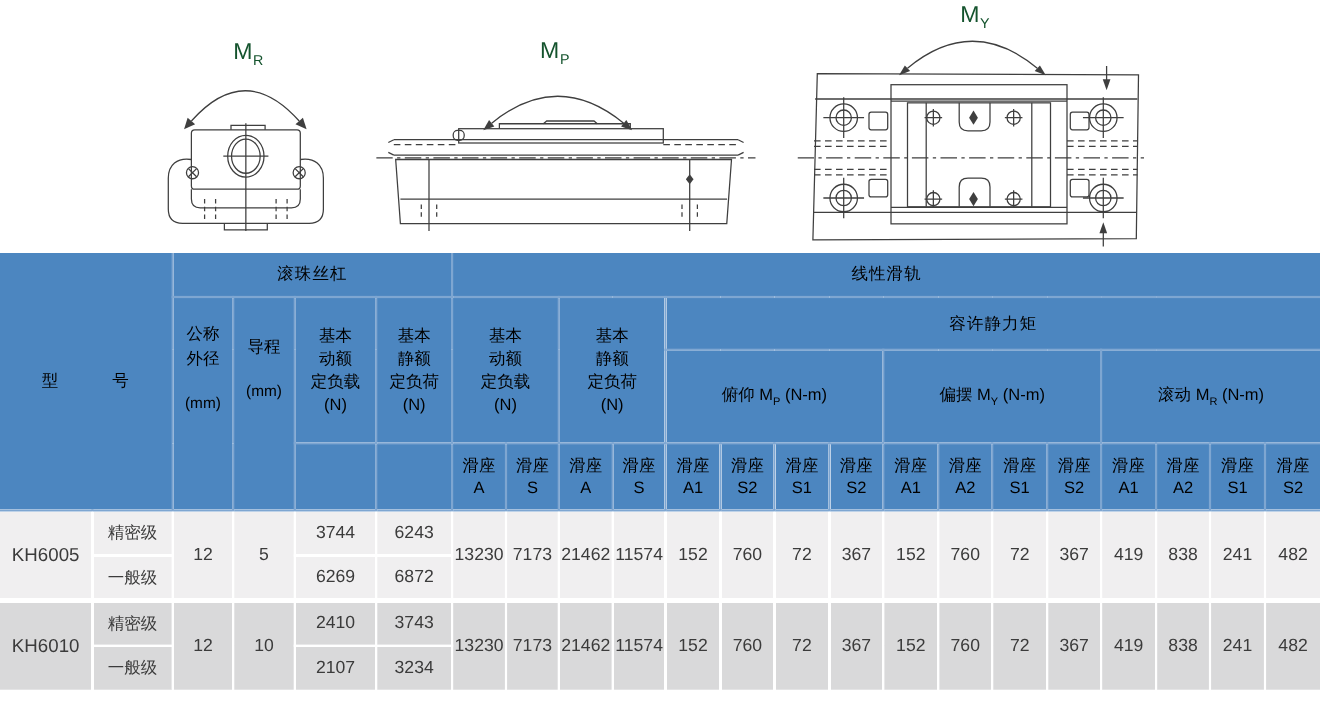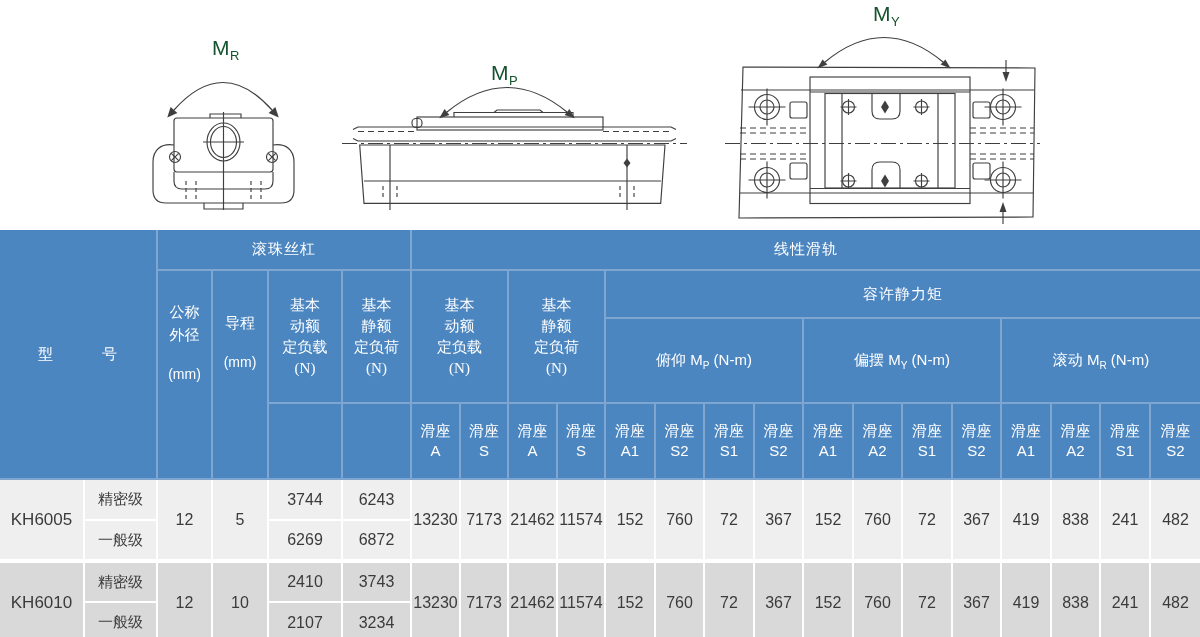--- a/index.html
+++ b/index.html
@@ -14,33 +14,33 @@
   .la{stroke:#3f3f3f;stroke-width:1.15;fill:none;}
   .la-fill{fill:#3f3f3f;stroke:none;}
   .la-dash{stroke-dasharray:4 3;}
   .la-dash2{stroke-dasharray:6 4;}
   .la-cl{stroke-dasharray:15 4 3 4;stroke-width:1;}
 
   
   table.spec{position:absolute;left:0;top:230px;width:1200px;border-collapse:collapse;
              table-layout:fixed;}
   .spec th,.spec td{padding:0;text-align:center;vertical-align:middle;overflow:hidden;}
-  .spec th{background:#4c86c0;color:#ffffff;font-weight:400;
+  .spec th{background:#4c86c0;color:#000000;font-weight:400;
            border-right:2px solid #7ea6d1;border-bottom:2px solid #7ea6d1;font-size:15px;margin-left:30px;}
   .spec td{border-right:2px solid #ffffff;border-bottom:2px solid #ffffff;
            color:#3b3b3b;font-size:16px;text-align:center;}
   .spec .last{border-right:none;}
   tbody.g1 td{background:#f0eff0;}
   tbody.g2 td{background:#d9d9da;}
   tbody.g2 tr.first td{border-top:4px solid #ffffff;}
-  tr.r1{height:40px;} tr.r2{height:48px;} tr.r3{height:85px;} tr.r4{height:76px;padding-left:44px;}
+  tr.r1{height:40px;} tr.r2{height:48px;} tr.r3{height:85px;} tr.r4{height:61px;padding-left:44px;}
   tbody tr{height:41px;}
   .group-h{font-size:16px;letter-spacing:1px;}
   .model-h{font-size:16px;letter-spacing:1px;}
-  .pre{white-space:pre-line;line-height:21px;font-family:Liberation Serif, serif;}
+  .pre{white-space:pre-line;line-height:21px;}
   .slide{font-size:14px;line-height:20px;white-space:pre-line;}
   .moment{font-size:15px;}
   .moment sub{font-size:10px;}
   .stack{display:flex;flex-direction:column;justify-content:flex-end;align-items:center;
          height:100%;box-sizing:border-box;padding-bottom:68px;}
   .stack .main{white-space:pre-line;line-height:23px;margin-bottom:20px;}
   .stack .unit{font-size:14px;}
   td.model{font-size:17px;}
   td.grade{font-size:15px;}
 </style>
@@ -87,21 +87,21 @@
       <path class="la" d="M16,85 H329 M16,99 H329"></path>
       <path class="la la-dash2" d="M16,89.5 H75 M261,89.5 H329"></path>
       <path class="la" d="M16,85 L11,87.5 M16,99 L11,96.5 M329,85 L334,87.5 M329,99 L334,96.5"></path>
       <path class="la la-cl" d="M0,101.5 H345"></path>
       <path class="la" d="M17.7,103 L323,103 L318.7,161.3 L22,161.3 Z"></path>
       <path class="la" d="M22,139 H319"></path>
       <path class="la" d="M48,103 V168 M285,103 V168"></path>
       <path class="la la-dash" d="M41,144 V157 M55,144 V157 M278,144 V157 M292,144 V157"></path>
       <path class="la-fill" d="M285,116.5 L288.5,121 L285,125.5 L281.5,121 Z"></path>
     </svg>
-    <div class="mlabel" style="left:491px;top:61px;">
+    <div class="mlabel" style="left:491px;top:35px;">
       <span>M</span><sub>P</sub>
     </div>
 
     <svg class="diagram" style="left:725px;top:0;" width="315" height="228" viewBox="0 0 315 228">
       <path class="la" d="M100,62 Q159,13 218,62"></path>
       <polygon class="la-fill" points="92.3,68.4 102.4,64.5 97.6,59.5"></polygon>
       <polygon class="la-fill" points="225.7,68.4 215.6,64.5 220.4,59.5"></polygon>
       <path class="la" d="M18,67 L310,68 L308,217 L14,218 Z"></path>
       <path class="la" d="M16,90 H309 M15,193 H308"></path>
       <path class="la la-dash2" d="M15,128 H85 M245,128 H309 M15,133 H85 M245,133 H309"></path>

